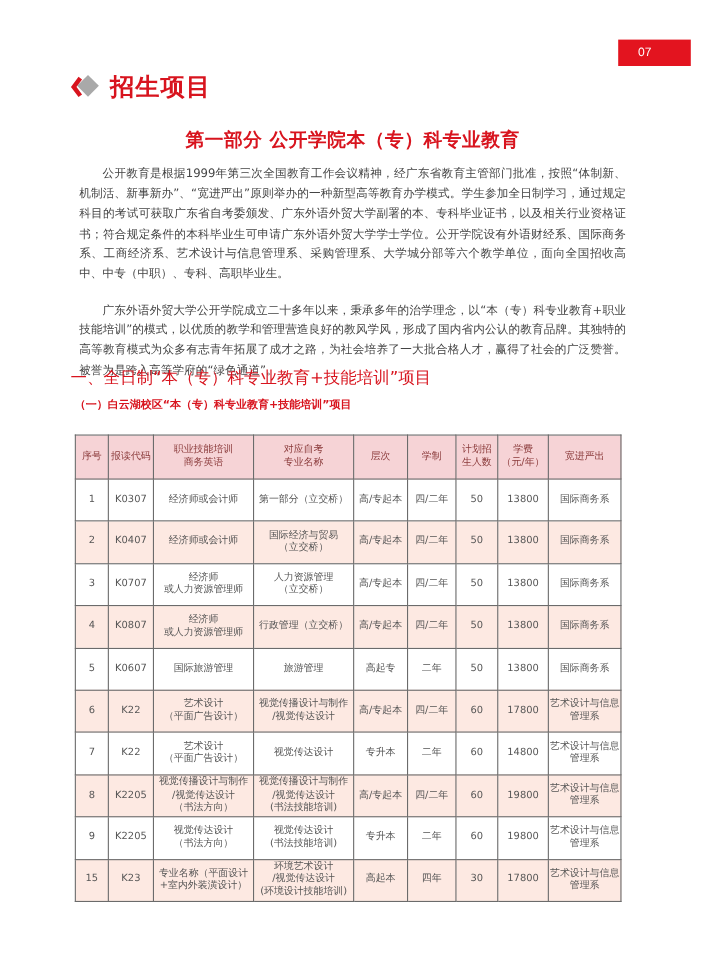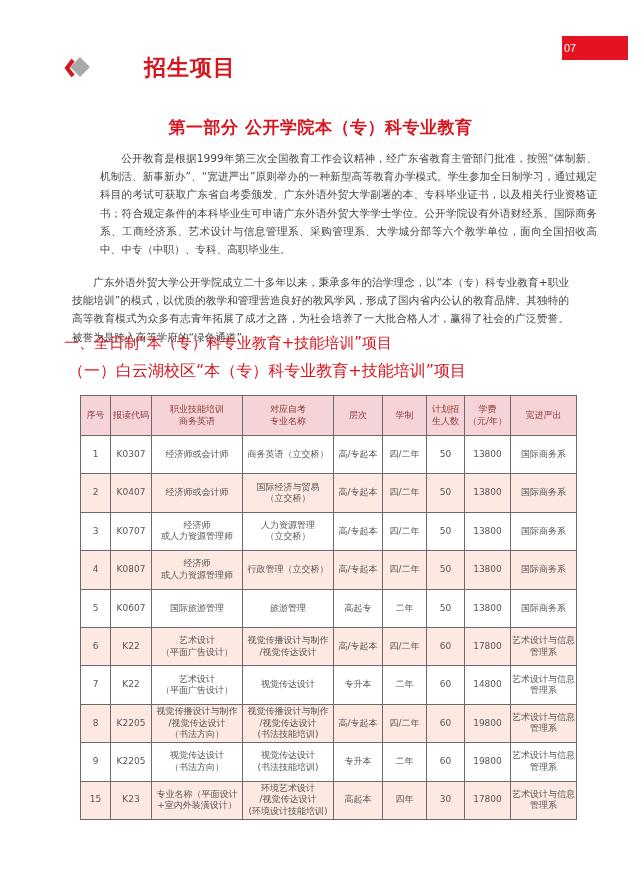--- a/index.html
+++ b/index.html
@@ -3,47 +3,47 @@
   <meta charset="utf-8">
   <style>
     html, body { margin: 0; padding: 0; }
     body {
       width: 641px; height: 876px; background: #ffffff; position: relative; overflow: hidden;
       font-family: "DejaVu Sans", "Liberation Sans", sans-serif; color: #3a3a3a;
     }
     .page-badge {
       position: absolute; left: 562px; top: 36px; width: 66px; height: 24px;
       background: #e3141f; color: #ffffff; font-size: 11px; line-height: 24px;
-      padding-left: 2px; box-sizing: border-box; font-family: "Liberation Sans", sans-serif;
-    }
-    .section-head { position: absolute; left: 64px; top: 53px; height: 30px; display: flex; align-items: center; gap: 44px; }
+      padding-left: 18px; box-sizing: border-box; font-family: "Liberation Sans", sans-serif;
+    }
+    .section-head { position: absolute; left: 64px; top: 64px; height: 30px; display: flex; align-items: center; }
     .section-head .icon { width: 26px; height: 22px; position: relative; margin-right: 10px; }
     .section-head .icon svg { display: block; }
     .section-head .title {
       font-size: 22px; font-weight: bold; color: #d8141e; letter-spacing: 1px;
       font-family: "DejaVu Sans", sans-serif;
     }
     .part-title {
       position: absolute; left: 0; top: 116px; width: 641px; text-align: center;
       font-size: 17px; font-weight: bold; color: #d8141e; letter-spacing: 0.5px;
     }
     .para {
       position: absolute; left: 72px; width: 497px; font-size: 10.6px; line-height: 18.2px;
       color: #444; text-indent: 2em; text-align: justify; margin: 0;
     }
-    .p1 { top: 149px; margin-left: 28px; }
+    .p1 { top: 149px; }
     .p2 { top: 273px; }
     .h1 {
       position: absolute; left: 64px; top: 334px; font-size: 15px; font-weight: normal; color: #d8141e;
     }
     .h2 {
-      position: absolute; left: 68px; top: 361px; font-size: 16px; font-weight: normal; color: #d8141e;
+      position: absolute; left: 68px; top: 361px; font-size: 10px; font-weight: bold; color: #d8141e;
     }
     table.programs {
-      position: absolute; left: 80px; top: 395px; width: 496px; border-collapse: collapse;
+      position: absolute; left: 68px; top: 395px; width: 496px; border-collapse: collapse;
       table-layout: fixed; font-size: 9px; color: #555;
     }
     table.programs th, table.programs td {
       border: 1px solid #6b6b6b; text-align: center; vertical-align: middle; padding: 0 1px;
       line-height: 11.5px; white-space: pre-line;
     }
     table.programs th { background: #f6d3d6; color: #8a3a3a; font-weight: normal; height: 39px; font-size: 9px; }
     table.programs td { height: 37.4px; }
     table.programs tr.alt td { background: #fde9e2; }
     table.programs tr.plain td { background: #ffffff; }
@@ -98,21 +98,21 @@
       <th>学费
 （元/年）</th>
       <th>宽进严出</th>
     </tr>
   </thead>
   <tbody>
     <tr class="plain">
       <td>1</td>
       <td>K0307</td>
       <td>经济师或会计师</td>
-      <td>商务英语（立交桥）</td>
+      <td>第一部分（立交桥）</td>
       <td>高/专起本</td>
       <td>四/二年</td>
       <td>50</td>
       <td>13800</td>
       <td>国际商务系</td>
     </tr>
     <tr class="alt">
       <td>2</td>
       <td>K0407</td>
       <td>经济师或会计师</td>

